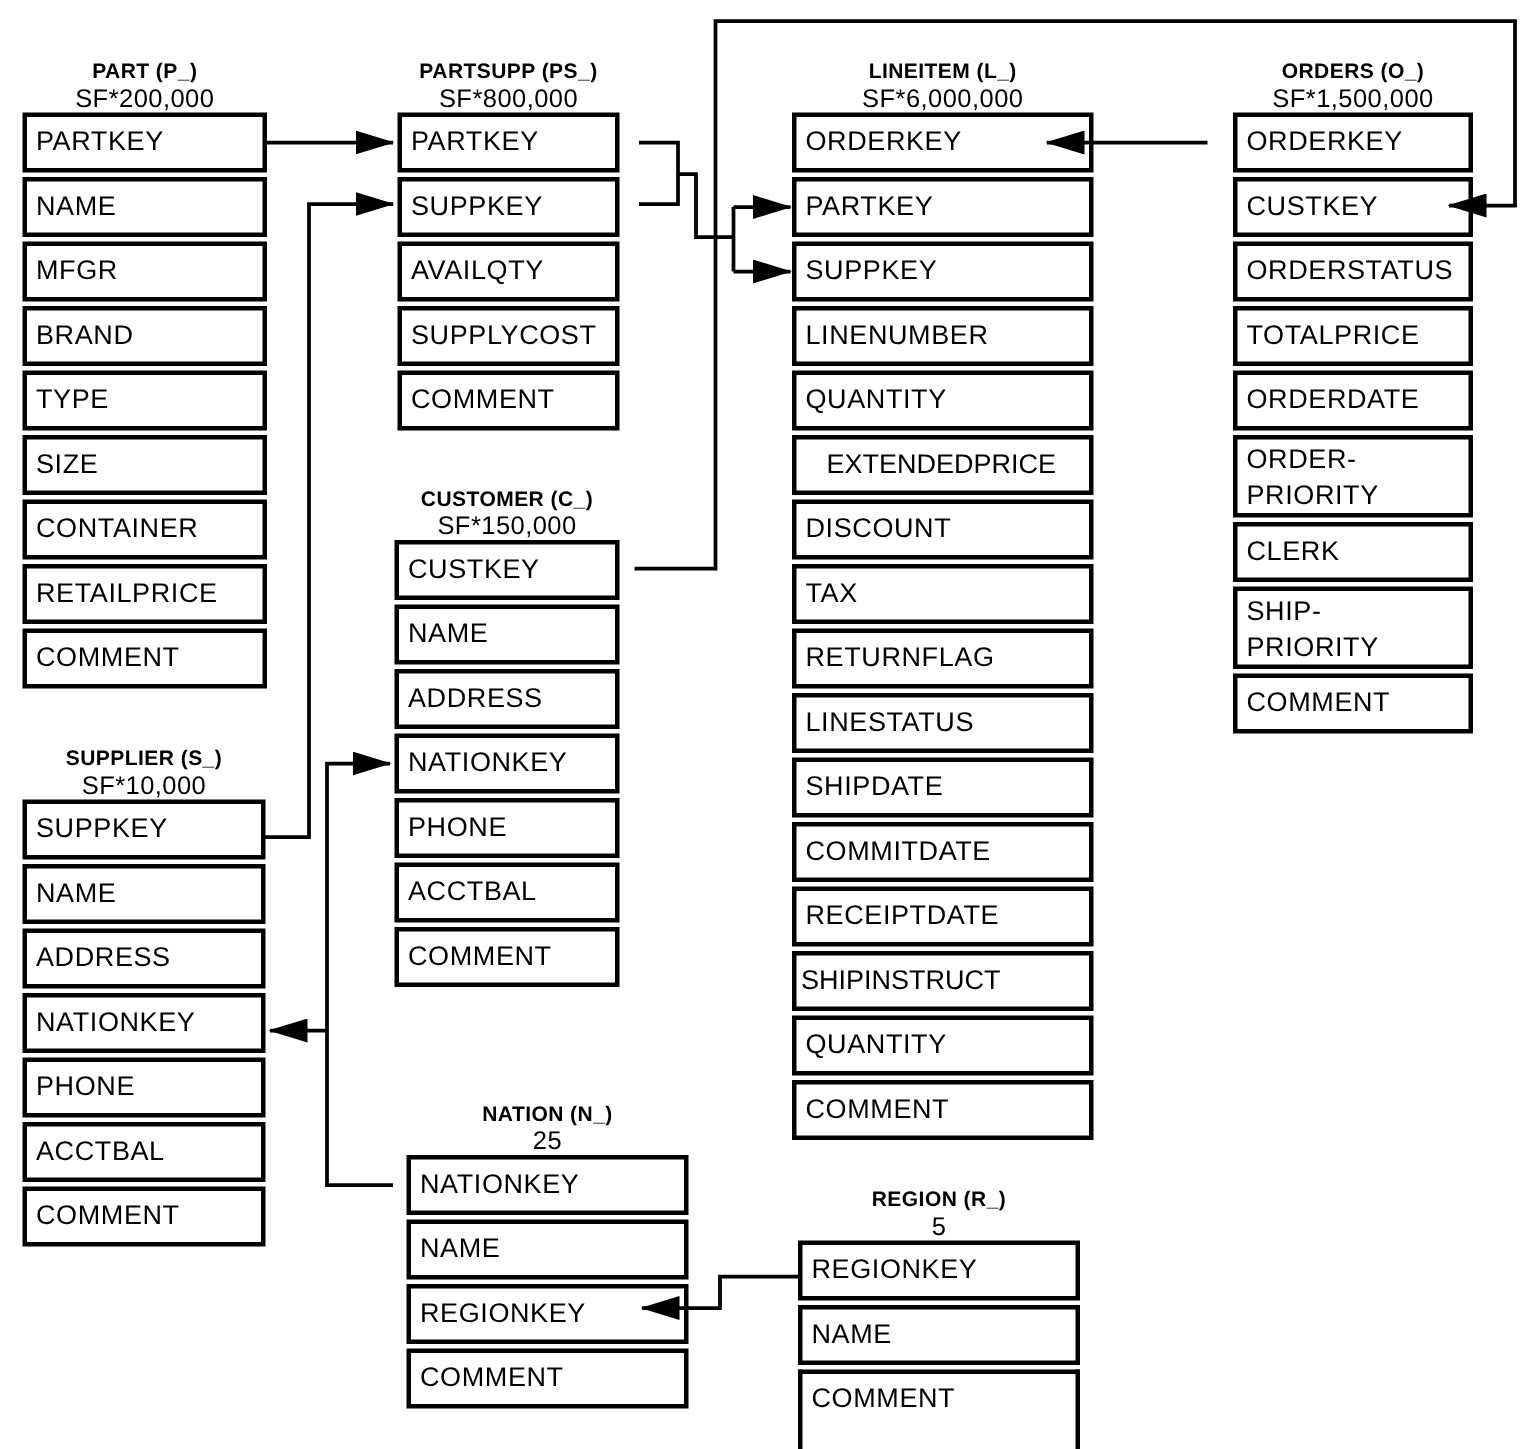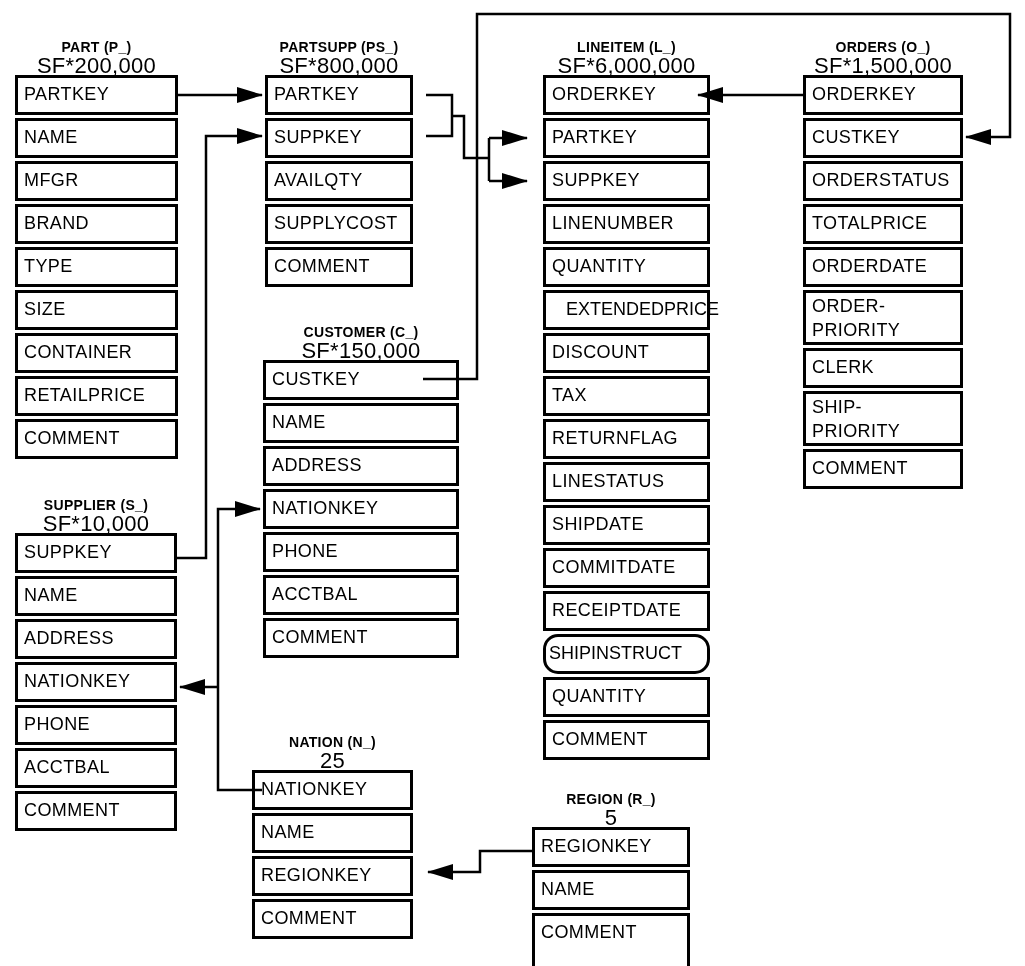--- a/index.html
+++ b/index.html
@@ -10,21 +10,21 @@
     overflow:hidden;
     font-family:"Liberation Sans","DejaVu Sans",sans-serif;
     color:#000;
   }
   .table{position:absolute;}
   .thead{height:37px;text-align:center;}
   .ttitle{
     font-weight:bold;font-size:14px;line-height:19px;
     white-space:nowrap;letter-spacing:0.3px;
   }
-  .tcard{font-size:22px;line-height:18px;white-space:nowrap;letter-spacing:0.3px;}
+  .tcard{font-size:17px;line-height:18px;white-space:nowrap;letter-spacing:0.3px;}
   .row{
     box-sizing:border-box;
     height:40px;
     border:3px solid #000;
     margin-bottom:3px;
     padding-left:6px;
     font-size:18px;
     line-height:33px;
     letter-spacing:0.4px;
     white-space:pre-line;
@@ -61,44 +61,44 @@
     <div class="ttitle">PARTSUPP (PS_)</div>
     <div class="tcard">SF*800,000</div>
   </div>
   <div class="row">PARTKEY</div>
   <div class="row">SUPPKEY</div>
   <div class="row">AVAILQTY</div>
   <div class="row">SUPPLYCOST</div>
   <div class="row">COMMENT</div>
 </div>
 
-<div class="table" style="left:543px;top:38px;width:167px;">
+<div class="table" style="left:528px;top:38px;width:201px;">
   <div class="thead">
     <div class="ttitle">LINEITEM (L_)</div>
     <div class="tcard">SF*6,000,000</div>
   </div>
   <div class="row">ORDERKEY</div>
   <div class="row">PARTKEY</div>
   <div class="row">SUPPKEY</div>
   <div class="row">LINENUMBER</div>
   <div class="row">QUANTITY</div>
   <div class="row" style="padding-left:20px;letter-spacing:0;">EXTENDEDPRICE</div>
   <div class="row">DISCOUNT</div>
   <div class="row">TAX</div>
   <div class="row">RETURNFLAG</div>
   <div class="row">LINESTATUS</div>
   <div class="row">SHIPDATE</div>
   <div class="row">COMMITDATE</div>
   <div class="row">RECEIPTDATE</div>
-  <div class="row" style="padding-left:3px;letter-spacing:0;border-radius:15px;">SHIPINSTRUCT</div>
+  <div class="row" style="padding-left:3px;letter-spacing:0;">SHIPINSTRUCT</div>
   <div class="row">QUANTITY</div>
   <div class="row">COMMENT</div>
 </div>
 
-<div class="table" style="left:803px;top:38px;width:160px;">
+<div class="table" style="left:822px;top:38px;width:160px;">
   <div class="thead">
     <div class="ttitle">ORDERS (O_)</div>
     <div class="tcard">SF*1,500,000</div>
   </div>
   <div class="row">ORDERKEY</div>
   <div class="row">CUSTKEY</div>
   <div class="row">ORDERSTATUS</div>
   <div class="row">TOTALPRICE</div>
   <div class="row">ORDERDATE</div>
   <div class="row tall">ORDER-
@@ -116,46 +116,46 @@
   </div>
   <div class="row">SUPPKEY</div>
   <div class="row">NAME</div>
   <div class="row">ADDRESS</div>
   <div class="row">NATIONKEY</div>
   <div class="row">PHONE</div>
   <div class="row">ACCTBAL</div>
   <div class="row">COMMENT</div>
 </div>
 
-<div class="table" style="left:263px;top:323px;width:196px;">
+<div class="table" style="left:263px;top:323px;width:150px;">
   <div class="thead">
     <div class="ttitle">CUSTOMER (C_)</div>
     <div class="tcard">SF*150,000</div>
   </div>
   <div class="row">CUSTKEY</div>
   <div class="row">NAME</div>
   <div class="row">ADDRESS</div>
   <div class="row">NATIONKEY</div>
   <div class="row">PHONE</div>
   <div class="row">ACCTBAL</div>
   <div class="row">COMMENT</div>
 </div>
 
-<div class="table" style="left:252px;top:733px;width:161px;">
+<div class="table" style="left:271px;top:733px;width:188px;">
   <div class="thead">
     <div class="ttitle">NATION (N_)</div>
     <div class="tcard">25</div>
   </div>
   <div class="row">NATIONKEY</div>
   <div class="row">NAME</div>
   <div class="row">REGIONKEY</div>
   <div class="row">COMMENT</div>
 </div>
 
-<div class="table" style="left:532px;top:790px;width:158px;">
+<div class="table" style="left:532px;top:790px;width:188px;">
   <div class="thead">
     <div class="ttitle">REGION (R_)</div>
     <div class="tcard">5</div>
   </div>
   <div class="row">REGIONKEY</div>
   <div class="row">NAME</div>
   <div class="row clipped">COMMENT</div>
 </div>
 
 <svg class="rel" width="1025" height="966" viewBox="0 0 1025 966">

